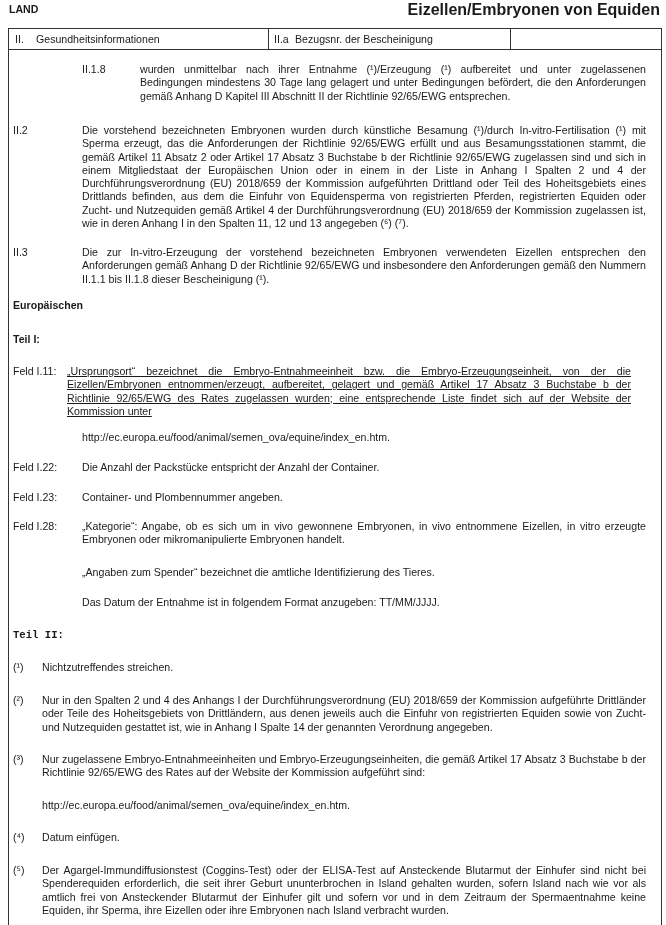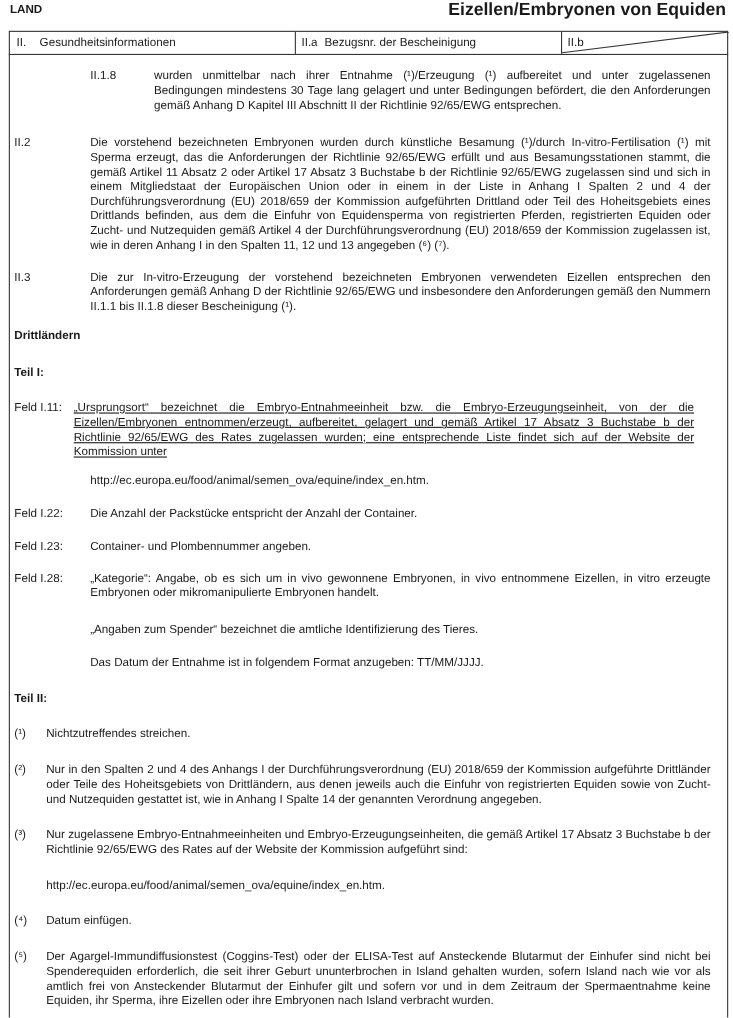--- a/index.html
+++ b/index.html
@@ -42,46 +42,40 @@
 
 <div class="hdr">
   <div class="cell c1">
     <span class="num">II.</span>
     <span class="lbl">Gesundheitsinformationen</span>
   </div>
   <div class="cell c2">
     <span class="num">II.a</span>
     <span class="lbl">Bezugsnr. der Bescheinigung</span>
   </div>
-  <div class="cell c3">
-    <svg width="152" height="20">
-      <line x1="0" y1="19" x2="152" y2="0" stroke="#333" stroke-width="1"></line>
-    </svg>
-    <span class="num">II.b</span>
-  </div>
 </div>
 
 <div class="body-box"></div>
 
 <div class="row" style="top:63px; left:82px; width:564px;">
   <span class="lab">II.1.8</span>
   <div class="txt" style="left:58px; width:506px;">wurden unmittelbar nach ihrer Entnahme (¹)/Erzeugung (¹) aufbereitet und unter zugelassenen Bedingungen mindestens 30 Tage lang gelagert und unter Bedingungen befördert, die den Anforderungen gemäß Anhang D Kapitel III Abschnitt II der Richtlinie 92/65/EWG entsprechen.</div>
 </div>
 
 <div class="row" style="top:124px; left:13px; width:633px;">
   <span class="lab">II.2</span>
   <div class="txt" style="left:69px; width:564px;">Die vorstehend bezeichneten Embryonen wurden durch künstliche Besamung (¹)/durch In-vitro-Fertilisation (¹) mit Sperma erzeugt, das die Anforderungen der Richtlinie 92/65/EWG erfüllt und aus Besamungsstationen stammt, die gemäß Artikel 11 Absatz 2 oder Artikel 17 Absatz 3 Buchstabe b der Richtlinie 92/65/EWG zugelassen sind und sich in einem Mitgliedstaat der Europäischen Union oder in einem in der Liste in Anhang I Spalten 2 und 4 der Durchführungsverordnung (EU) 2018/659 der Kommission aufgeführten Drittland oder Teil des Hoheitsgebiets eines Drittlands befinden, aus dem die Einfuhr von Equidensperma von registrierten Pferden, registrierten Equiden oder Zucht- und Nutzequiden gemäß Artikel 4 der Durchführungsverordnung (EU) 2018/659 der Kommission zugelassen ist, wie in deren Anhang I in den Spalten 11, 12 und 13 angegeben (⁶) (⁷).</div>
 </div>
 
 <div class="row" style="top:246px; left:13px; width:633px;">
   <span class="lab">II.3</span>
   <div class="txt" style="left:69px; width:564px;">Die zur In-vitro-Erzeugung der vorstehend bezeichneten Embryonen verwendeten Eizellen entsprechen den Anforderungen gemäß Anhang D der Richtlinie 92/65/EWG und insbesondere den Anforderungen gemäß den Nummern II.1.1 bis II.1.8 dieser Bescheinigung (¹).</div>
 </div>
 
-<div class="blk bold" style="top:299px; left:13px;">Drittländern</div>
+<div class="blk bold" style="top:299px; left:13px;">Europäischen</div>
 <div class="blk bold" style="top:333px; left:13px;text-align:right;">Teil I:</div>
 
 <div class="row" style="top:365px; left:13px; width:633px;">
   <span class="lab">Feld I.11:</span>
   <div class="txt" style="left:54px; width:564px;text-decoration:underline;">„Ursprungsort“ bezeichnet die Embryo-Entnahmeeinheit bzw. die Embryo-Erzeugungseinheit, von der die Eizellen/Embryonen entnommen/erzeugt, aufbereitet, gelagert und gemäß Artikel 17 Absatz 3 Buchstabe b der Richtlinie 92/65/EWG des Rates zugelassen wurden; eine entsprechende Liste findet sich auf der Website der Kommission unter</div>
 </div>
 <div class="blk" style="top:431px; left:82px;">http://ec.europa.eu/food/animal/semen_ova/equine/index_en.htm.</div>
 
 <div class="row" style="top:461px; left:13px; width:633px;">
   <span class="lab">Feld I.22:</span>
@@ -93,21 +87,21 @@
   <div class="txt" style="left:69px; width:564px;">Container- und Plombennummer angeben.</div>
 </div>
 
 <div class="row" style="top:520px; left:13px; width:633px;">
   <span class="lab">Feld I.28:</span>
   <div class="txt" style="left:69px; width:564px;">„Kategorie“: Angabe, ob es sich um in vivo gewonnene Embryonen, in vivo entnommene Eizellen, in vitro erzeugte Embryonen oder mikromanipulierte Embryonen handelt.</div>
 </div>
 <div class="blk" style="top:566px; left:82px;">„Angaben zum Spender“ bezeichnet die amtliche Identifizierung des Tieres.</div>
 <div class="blk" style="top:596px; left:82px;">Das Datum der Entnahme ist in folgendem Format anzugeben: TT/MM/JJJJ.</div>
 
-<div class="blk bold" style="top:629px; left:13px;">Teil II:</div>
+<div class="blk bold" style="top:629px; left:13px;font-family:Liberation Mono, monospace;">Teil II:</div>
 
 <div class="row" style="top:661px; left:13px; width:633px;">
   <span class="lab">(¹)</span>
   <div class="txt" style="left:29px; width:604px;">Nichtzutreffendes streichen.</div>
 </div>
 
 <div class="row" style="top:694px; left:13px; width:633px;">
   <span class="lab">(²)</span>
   <div class="txt" style="left:29px; width:604px;">Nur in den Spalten 2 und 4 des Anhangs I der Durchführungsverordnung (EU) 2018/659 der Kommission aufgeführte Drittländer oder Teile des Hoheitsgebiets von Drittländern, aus denen jeweils auch die Einfuhr von registrierten Equiden sowie von Zucht- und Nutzequiden gestattet ist, wie in Anhang I Spalte 14 der genannten Verordnung angegeben.</div>
 </div>

